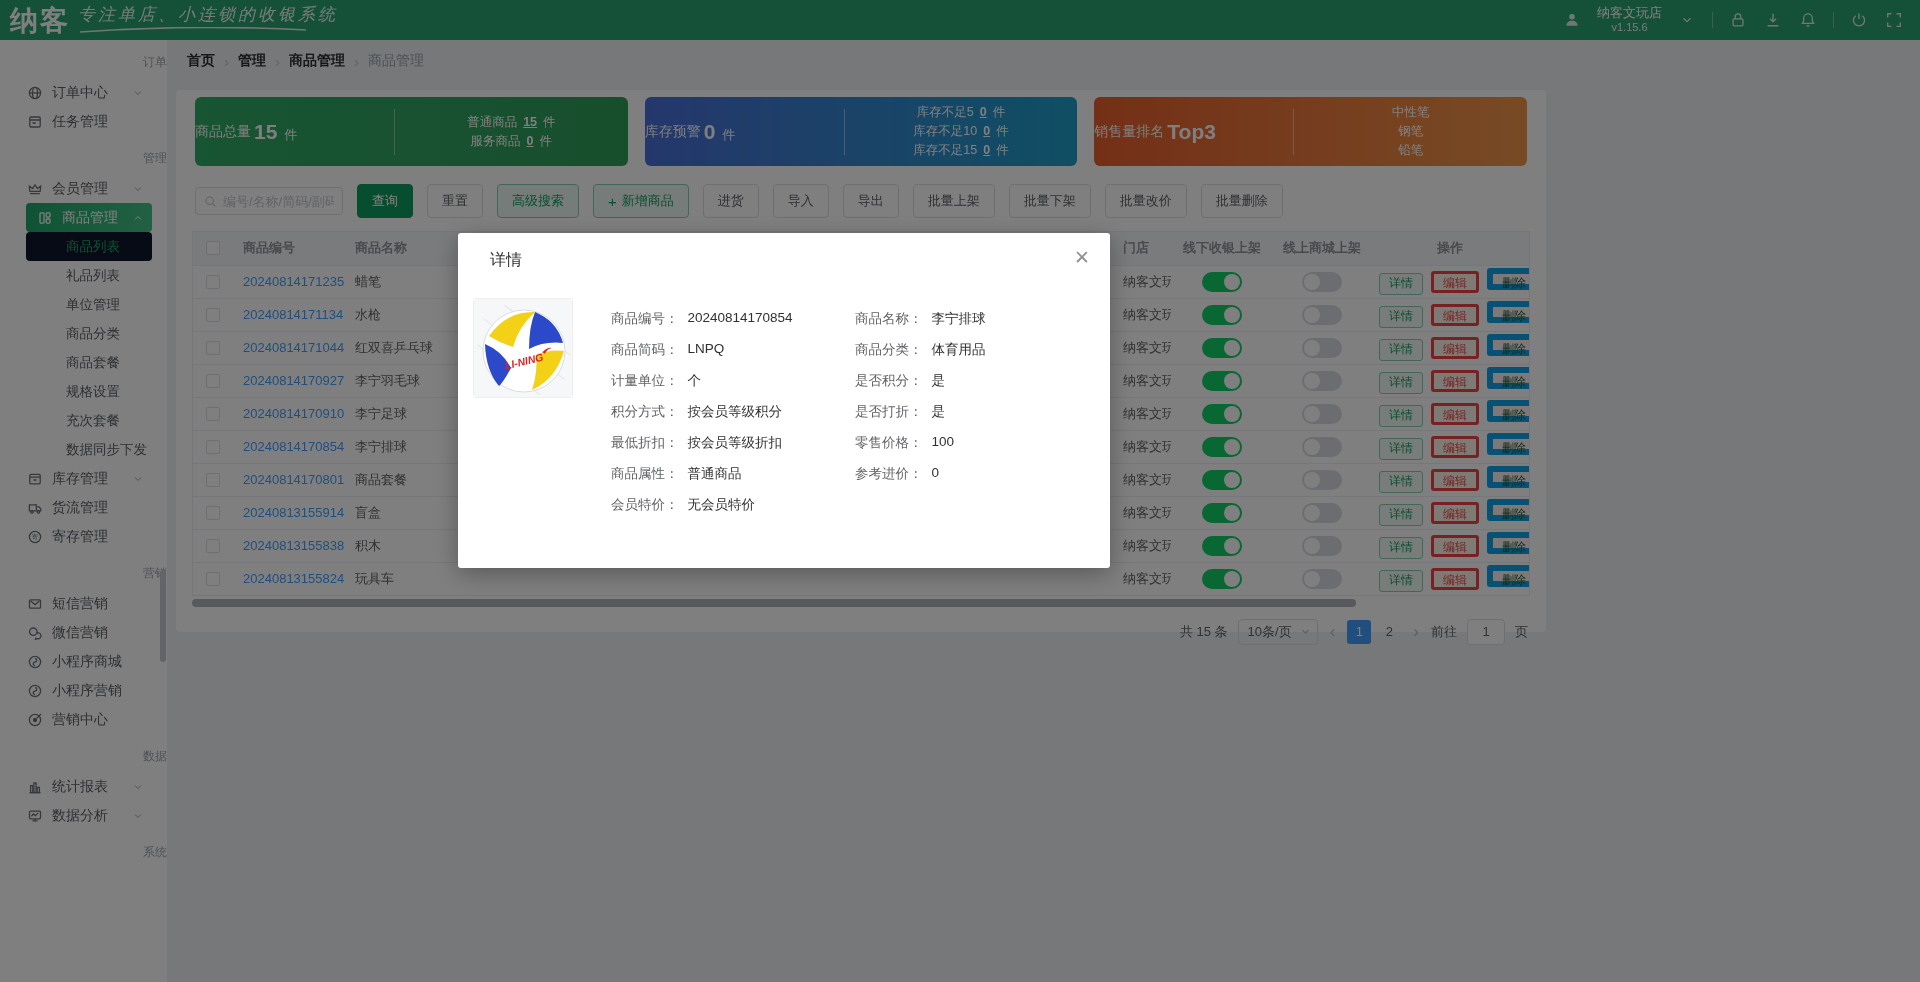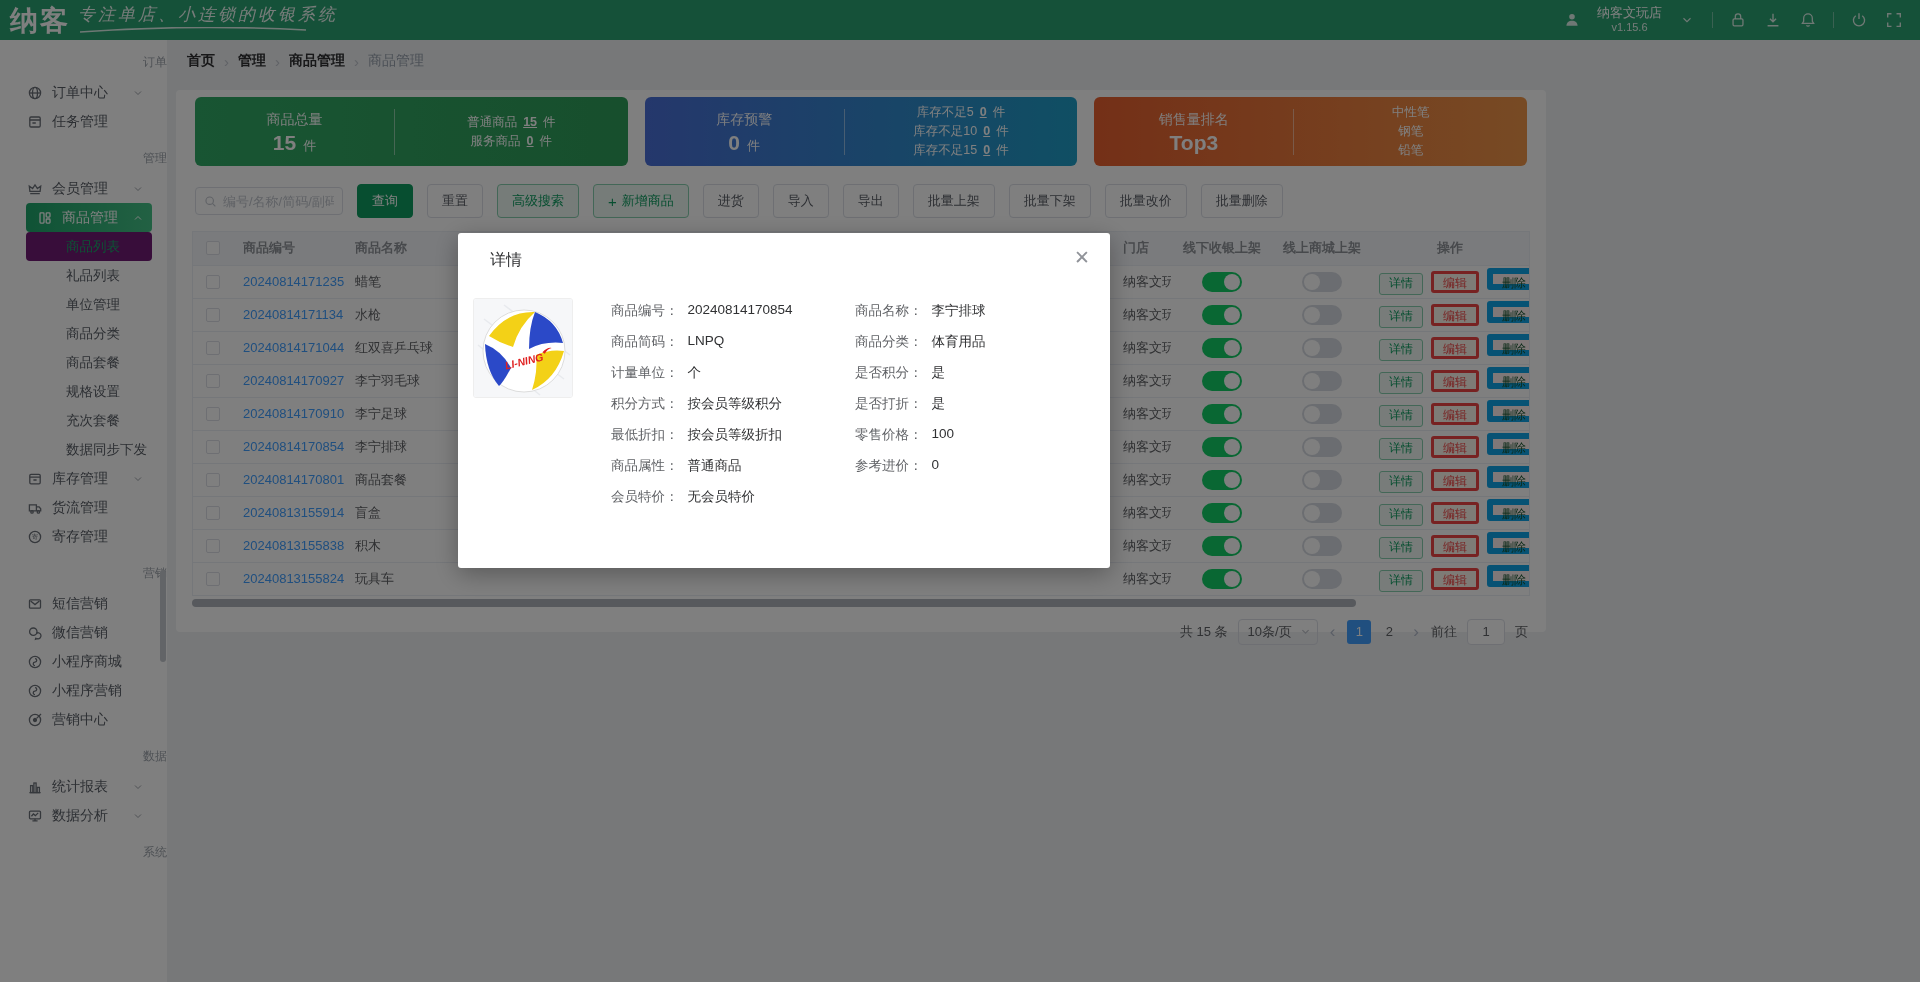--- a/index.html
+++ b/index.html
@@ -30,38 +30,38 @@
   .side-item { height:29px; display:flex; align-items:center; margin:0 15px 0 26px; padding-left:0; gap:9px;
     color:#595e66; font-size:14px; border-radius:4px; cursor:pointer; }
   .side-item .s-ico { width:17px; height:17px; display:flex; align-items:center; justify-content:center; color:#6b7078; flex:none; }
   .side-item .s-ico svg { width:16px; height:16px; }
   .side-item .chev { margin-left:auto; margin-right:8px; color:#9aa0a8; display:flex; }
   .side-item .chev svg { width:12px; height:12px; }
   .side-item.active { background:linear-gradient(90deg,#1fa56b,#45c287); color:#fff; padding-left:10px; }
   .side-item.active .s-ico, .side-item.active .chev { color:#fff; }
   .side-sub { height:29px; display:flex; align-items:center; margin:0 15px 0 26px; padding-left:40px;
     font-size:13.5px; color:#595e66; border-radius:4px; cursor:pointer; }
-  .side-sub.active { background:#701a75; color:#17a768; }
+  .side-sub.active { background:#0f172a; color:#17a768; }
   .side-scroll-thumb { position:absolute; right:1px; top:530px; width:6px; height:92px; background:#c4c8ce; border-radius:3px; }
 
   .main { flex:1; }
   .breadcrumb { height:38px; display:flex; align-items:center; gap:9px; padding-left:20px; font-size:14px; margin-top:2px; }
   .crumb { color:#303133; font-weight:bold; cursor:pointer; }
   .crumb.last { color:#98a1ad; font-weight:normal; cursor:default; }
   .crumb-sep { color:#c0c4cc; font-size:15px; }
 
   .content-card { margin-left:9px; margin-top:10px; width:1370px; height:542px; background:#fff; border-radius:4px; position:relative; }
 
   
   .stats-row { display:flex; gap:17px; padding:7px 19px 0; }
   .stat-card { flex:1; height:69px; border-radius:6px; color:#fff; display:flex; align-items:center; }
   .stat-card.green  { background:linear-gradient(90deg,#31aa66,#2f9e5a); }
   .stat-card.blue   { background:linear-gradient(90deg,#4a6fd8,#1f9ec7); }
   .stat-card.orange { background:linear-gradient(90deg,#e8602f,#ef9549); }
-  .sc-left { width:46%; display:flex; flex-direction:column; align-items:center; gap:3px; }
+  .sc-left { width:46%; display:flex; flex-direction:row; align-items:center; gap:3px; }
   .sc-title { font-size:14px; opacity:.96; }
   .sc-value { font-size:21px; font-weight:bold; line-height:1; }
   .sc-value .sc-unit { font-size:13px; font-weight:normal; margin-left:7px; }
   .sc-divider { width:1px; height:46px; background:rgba(255,255,255,.45); }
   .sc-right { flex:1; display:flex; flex-direction:column; align-items:center; justify-content:center; font-size:12.5px; line-height:1.5; }
   .sc-detail { display:flex; align-items:center; gap:6px; }
   .sc-num { font-weight:bold; text-decoration:underline; cursor:pointer; }
 
   
   .toolbar-row { display:flex; align-items:center; gap:14px; padding:18px 19px 13px; }
@@ -105,21 +105,21 @@
   .pg-num.active { background:#409eff; color:#fff; }
   .pg-goto-input { width:38px; height:26px; border:1px solid #dcdfe6; border-radius:4px; text-align:center; font-size:13px; color:#606266; outline:none; }
 
   
   .overlay { position:fixed; inset:0; background:rgba(0,0,0,.5); z-index:50; }
   .modal { position:fixed; left:458px; top:233px; width:652px; height:335px; background:#fff; border-radius:3px; z-index:60; box-shadow:0 6px 24px rgba(0,0,0,.3); }
   .modal-title { padding:17px 0 0 32px; font-size:16px; color:#303133; }
   .modal-close { position:absolute; top:15px; right:20px; font-size:19px; color:#909399; cursor:pointer; line-height:1; }
   .modal-body { display:flex; padding:27px 0 0 15px; }
   .product-img { width:100px; height:100px; flex:none; border:1px solid #eee; border-radius:3px; overflow:hidden; }
-  .fields-cols { display:flex; margin-left:38px; margin-top:4px; }
+  .fields-cols { display:flex; margin-left:38px; margin-top:12px; }
   .f-col { display:flex; flex-direction:column; }
   .f-col.left { width:244px; }
   .f-row { display:flex; height:31px; align-items:flex-start; font-size:13.5px; }
   .f-label { color:#606266; flex:none; }
   .f-value { color:#303133; margin-left:9px; }
 </style>
 </head>
 <body>
 
 <div class="topbar">

